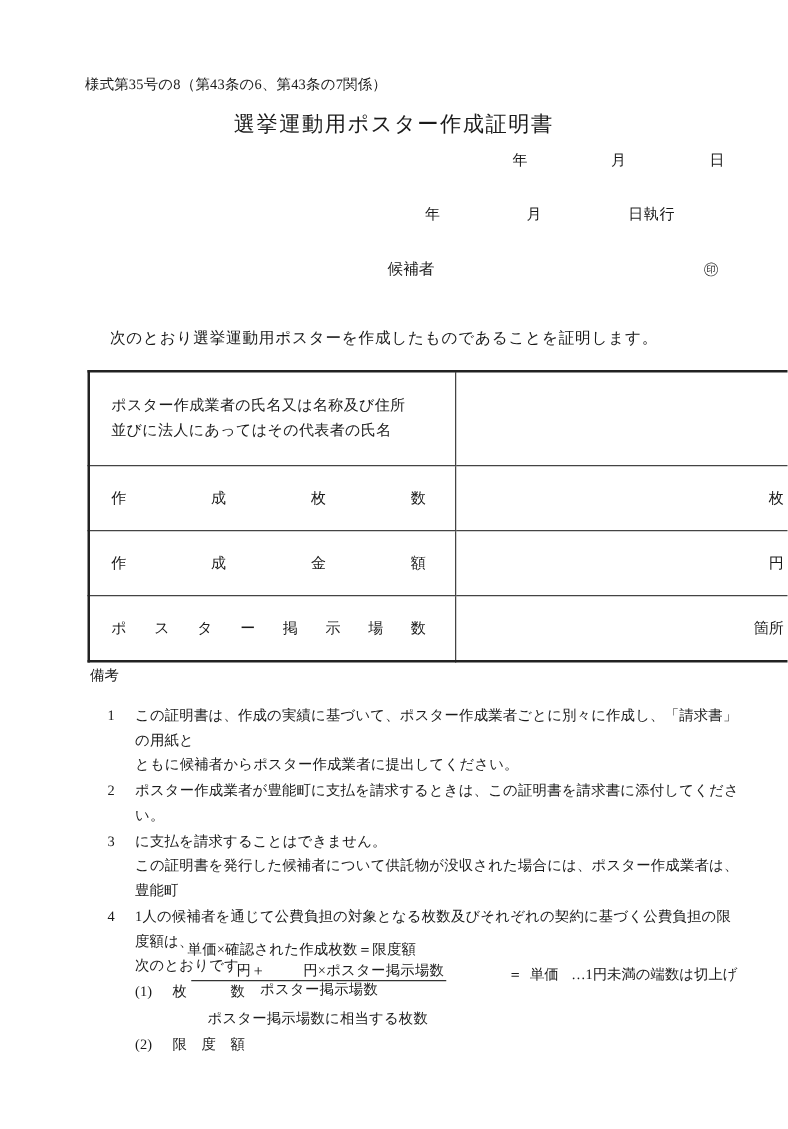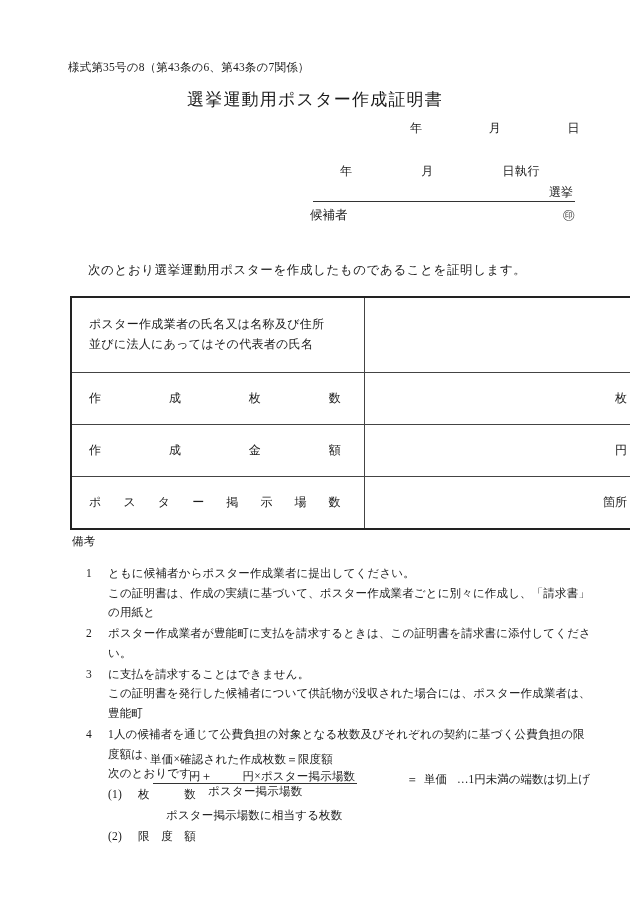--- a/index.html
+++ b/index.html
@@ -271,24 +271,20 @@
     <span>月</span>
     <span>日</span>
   </div>
 
   <div class="exec-date">
     <span>年</span>
     <span>月</span>
     <span>日執行</span>
   </div>
 
-  <div class="election-line">
-    <div class="election-rule"></div>
-    <div class="election-suffix">選挙</div>
-  </div>
 
   <div class="candidate-line">
     <span>候補者</span>
     <span class="seal-mark">㊞</span>
   </div>
 
   <div class="cert-sentence">次のとおり選挙運動用ポスターを作成したものであることを証明します。</div>
 
   <table class="form-table">
     <tbody>
@@ -354,22 +350,22 @@
       </tr>
     </tbody>
   </table>
 
   <div class="remarks">
     <div class="remarks-title">備考</div>
 
     <div class="note">
       <div class="note-num">1</div>
       <div class="note-body">
+        <div>この証明書は、作成の実績に基づいて、ポスター作成業者ごとに別々に作成し、「請求書」の用紙と</div>
         <div>ともに候補者からポスター作成業者に提出してください。</div>
-        <div>この証明書は、作成の実績に基づいて、ポスター作成業者ごとに別々に作成し、「請求書」の用紙と</div>
       </div>
     </div>
 
     <div class="note">
       <div class="note-num">2</div>
       <div class="note-body">
         <div>ポスター作成業者が豊能町に支払を請求するときは、この証明書を請求書に添付してください。</div>
       </div>
     </div>
 

